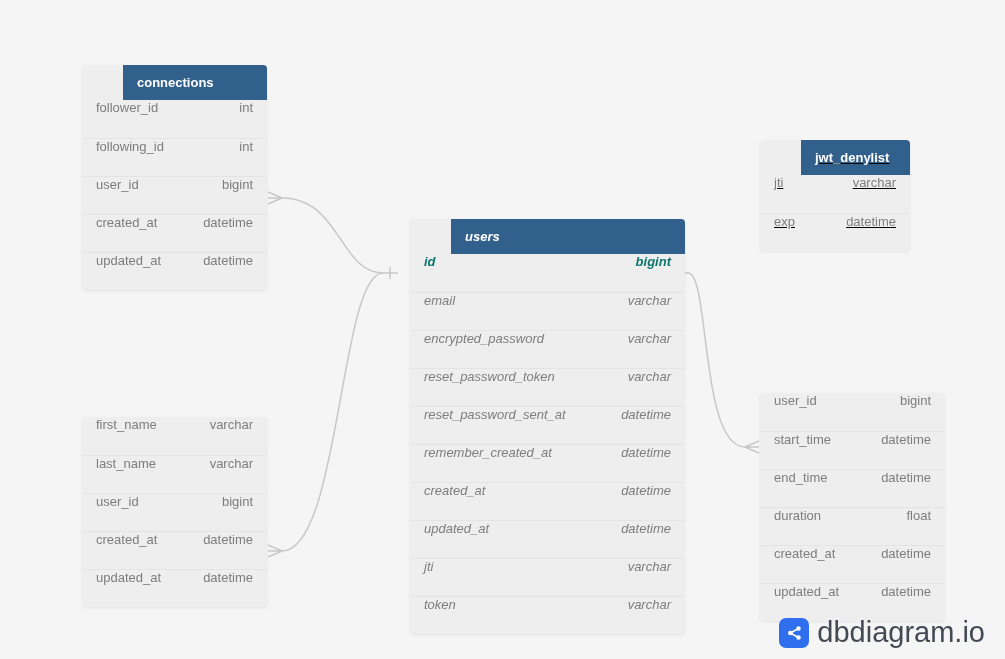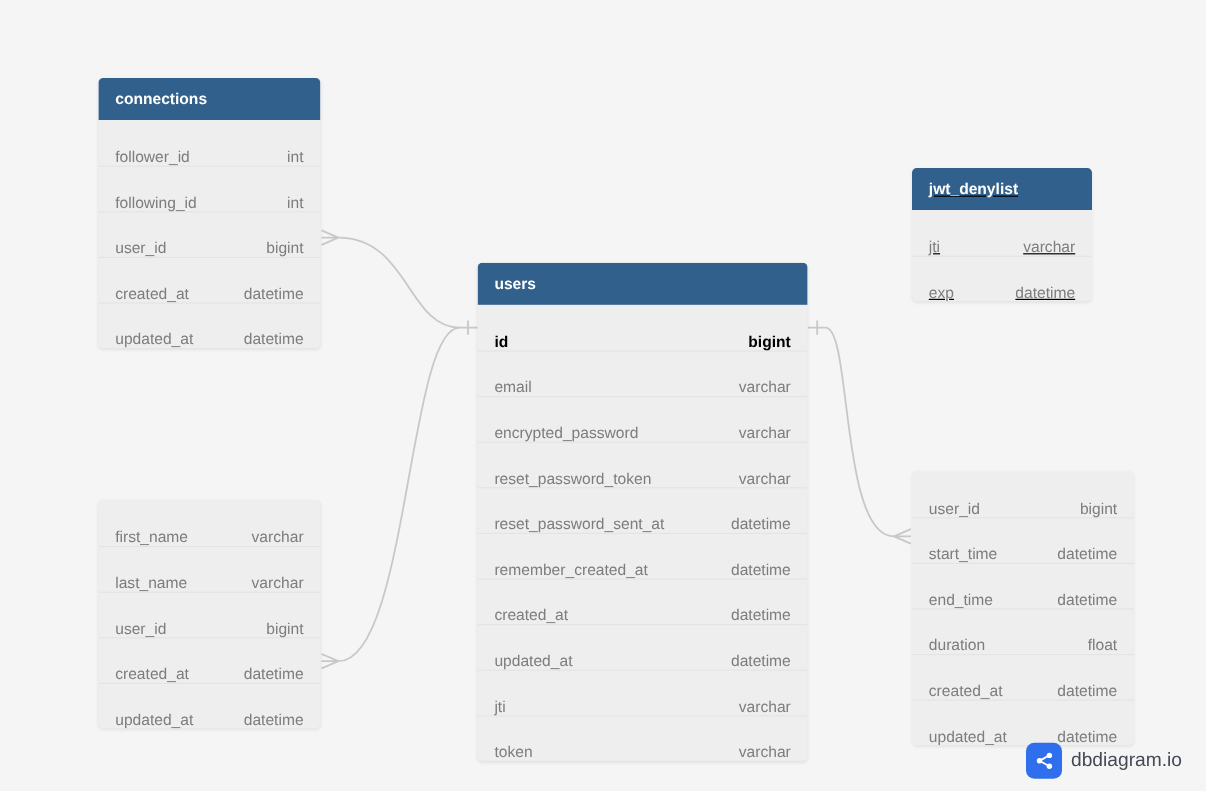--- a/index.html
+++ b/index.html
@@ -18,35 +18,36 @@
     box-shadow: 0 1px 3px rgba(0,0,0,0.08);
     font-size: 13px;
     overflow: hidden;
   }
   .table-header {
     background: #31608c;
     color: #fff;
     font-weight: 700;
     padding: 10px 14px;
     font-size: 13px;
+    margin-left: 41px;
   }
   .row {
     display: flex;
     justify-content: space-between;
-    align-items: flex-end;
+    align-items: flex-start;
     padding: 0 14px;
     height: 38px;
     border-top: 1px solid #e4e4e4;
     color: #7d7d7d;
   }
   .row.first { border-top: none; }
   .row .col-name { }
   .row .col-type { }
   .row.bold .col-name,
-  .row.bold .col-type { font-weight: 700; color: #000000; }
+  .row.bold .col-type { font-weight: 700; color: #0f766e; }
   svg.edge {
     position: absolute;
     overflow: visible;
     pointer-events: none;
   }
   .edge path {
     fill: none;
     stroke: #c8c8c8;
     stroke-width: 1.5;
   }
@@ -56,21 +57,21 @@
     fill: none;
   }
   .watermark {
     position: absolute;
     right: 20px;
     bottom: 10px;
     display: flex;
     align-items: center;
     gap: 8px;
     color: #434a55;
-    font-size: 16px;
+    font-size: 29px;
     font-weight: 500;
     padding-left: 24px;
   }
   .wm-icon {
     width: 30px;
     height: 30px;
     background: #2f6fed;
     border-radius: 7px;
     position: relative;
     display: flex;
@@ -120,21 +121,21 @@
     </div>
     <div class="row">
       <span class="col-name">created_at</span>
       <span class="col-type">datetime</span>
     </div>
     <div class="row">
       <span class="col-name">updated_at</span>
       <span class="col-type">datetime</span>
     </div>
   </div>
-<div id="tbl-users" class="table" style="left: 398px; top: 219px; width: 275px;">
+<div id="tbl-users" class="table" style="left: 410px; top: 219px; width: 275px; font-style: italic;">
     <div class="table-header">users</div>
     <div class="row first bold">
       <span class="col-name">id</span>
       <span class="col-type">bigint</span>
     </div>
     <div class="row">
       <span class="col-name">email</span>
       <span class="col-type">varchar</span>
     </div>
     <div class="row">

